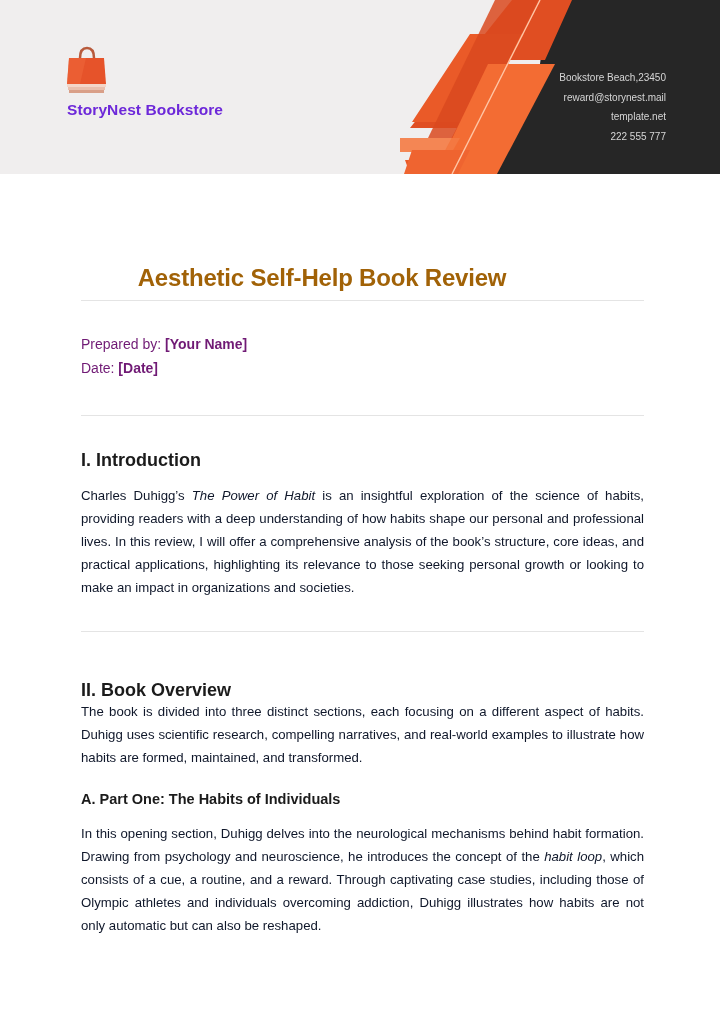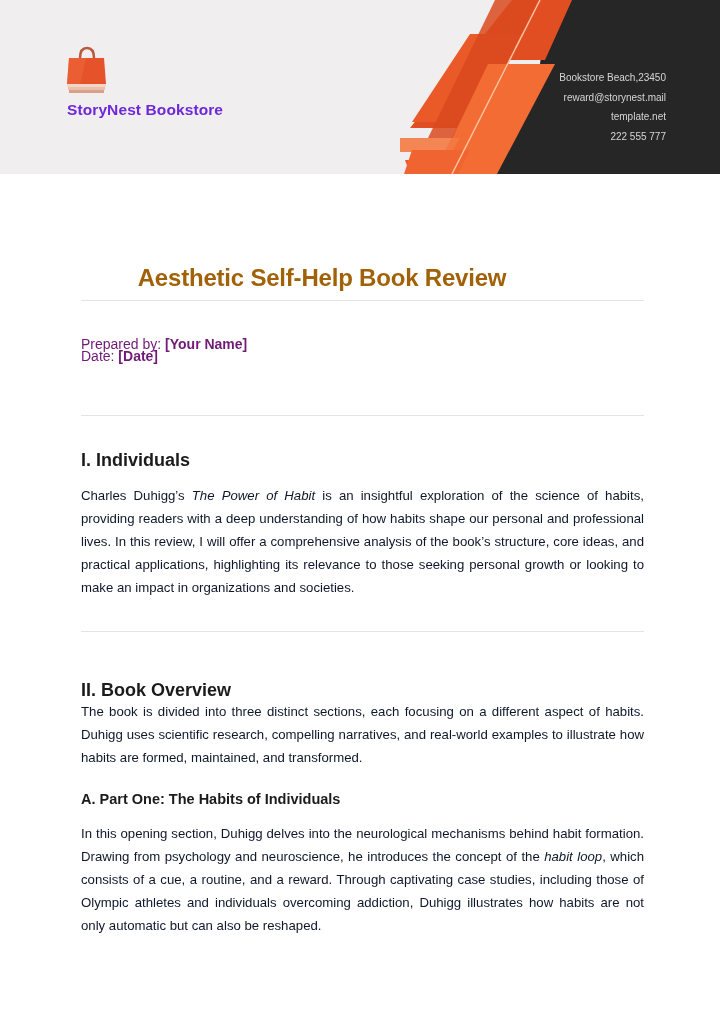--- a/index.html
+++ b/index.html
@@ -61,27 +61,27 @@
   </div>
 </div>
 
 <h1 class="title">Aesthetic Self-Help Book Review</h1>
 <div class="rule" style="top:300px"></div>
 
 <div class="meta" style="top:336px">
   <span>Prepared by:</span>
   <b>[Your Name]</b>
 </div>
-<div class="meta" style="top:348px">
+<div class="meta" style="top:360px">
   <span>Date:</span>
   <b>[Date]</b>
 </div>
 <div class="rule" style="top:415px"></div>
 
-<h2 class="h2" style="top:450px">I. Individuals</h2>
+<h2 class="h2" style="top:450px">I. Introduction</h2>
 <p class="para" style="top:484px"><span>Charles Duhigg’s </span><i>The Power of Habit</i><span> is an insightful exploration of the science of habits, providing readers with a deep understanding of how habits shape our personal and professional lives. In this review, I will offer a comprehensive analysis of the book’s structure, core ideas, and practical applications, highlighting its relevance to those seeking personal growth or looking to make an impact in organizations and societies.</span></p>
 <div class="rule" style="top:631px"></div>
 
 <h2 class="h2" style="top:680px">II. Book Overview</h2>
 <p class="para" style="top:700px">The book is divided into three distinct sections, each focusing on a different aspect of habits. Duhigg uses scientific research, compelling narratives, and real-world examples to illustrate how habits are formed, maintained, and transformed.</p>
 
 <h3 class="h3" style="top:791px">A. Part One: The Habits of Individuals</h3>
 <p class="para" style="top:822px"><span>In this opening section, Duhigg delves into the neurological mechanisms behind habit formation. Drawing from psychology and neuroscience, he introduces the concept of the </span><i>habit loop</i><span>, which consists of a cue, a routine, and a reward. Through captivating case studies, including those of Olympic athletes and individuals overcoming addiction, Duhigg illustrates how habits are not only automatic but can also be reshaped.</span></p>
 
 </body></html>

